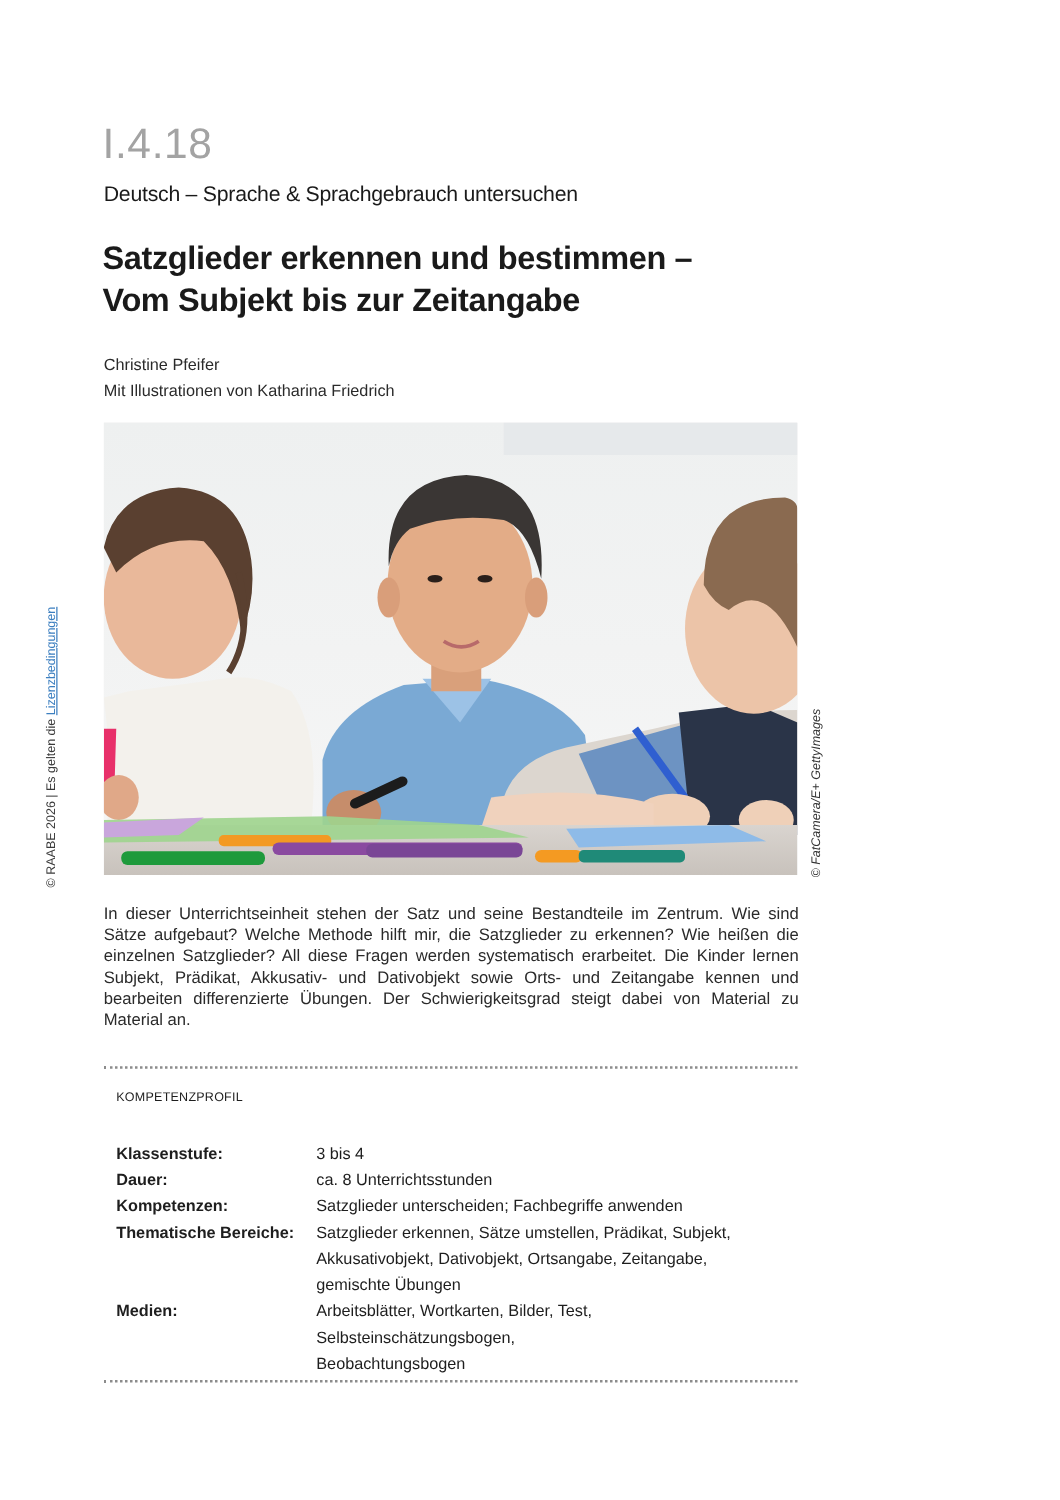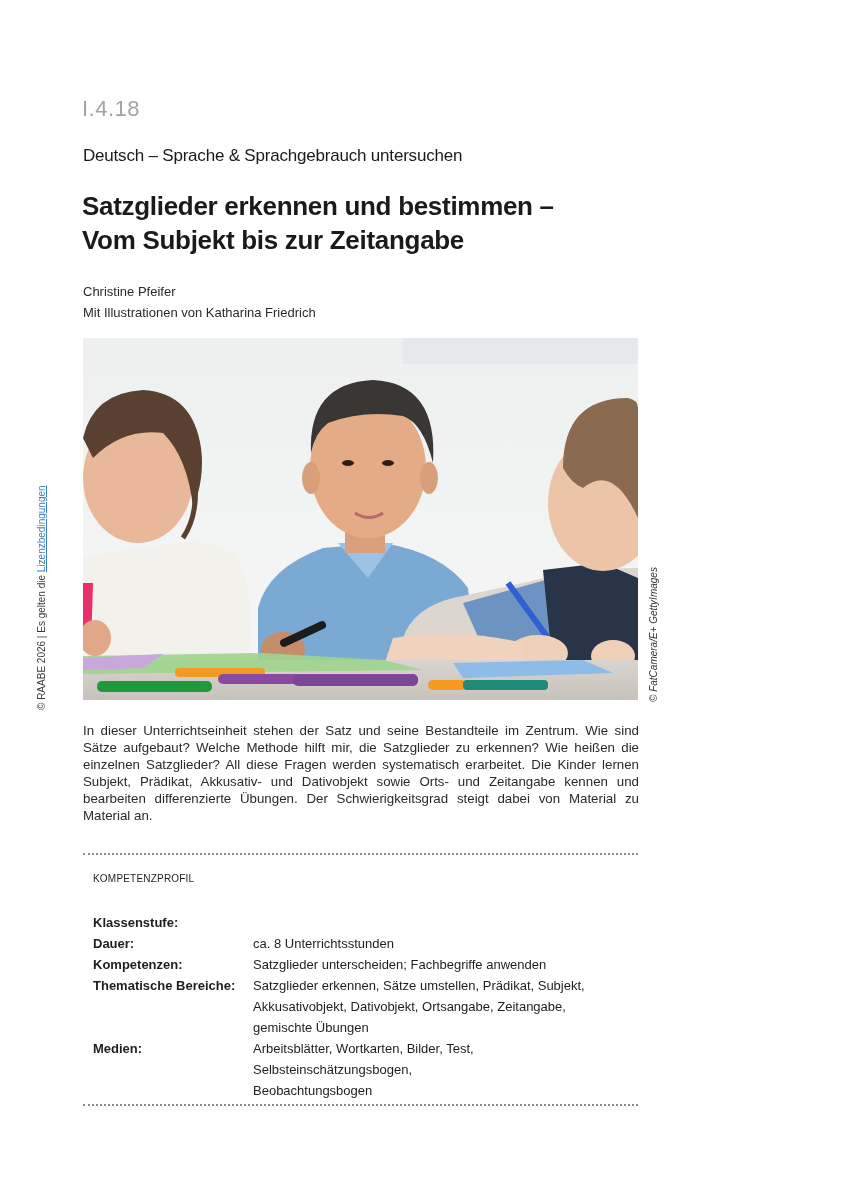--- a/index.html
+++ b/index.html
@@ -2,21 +2,21 @@
 <html><head>
   <meta charset="utf-8">
   <style>
     html, body { margin: 0; padding: 0; background: #ffffff; }
     body {
       width: 848px; height: 1200px; position: relative; overflow: hidden;
       font-family: "Liberation Sans", "DejaVu Sans", sans-serif; color: #1c1c1c;
     }
     .series-code {
       position: absolute; left: 82px; top: 96px;
-      font-size: 22px; color: #a3a3a3; letter-spacing: 0.5px; font-weight: 400;
+      font-size: 34px; color: #a3a3a3; letter-spacing: 0.5px; font-weight: 400;
     }
     .subject-line {
       position: absolute; left: 83px; top: 146px;
       font-size: 17px; color: #1a1a1a; letter-spacing: -0.2px;
     }
     .main-title {
       position: absolute; left: 82px; top: 189px; margin: 0;
       font-size: 26px; line-height: 34px; font-weight: 700; color: #1a1a1a; letter-spacing: -0.3px;
     }
     .author {
@@ -140,20 +140,23 @@
 
 <p class="intro">In dieser Unterrichtseinheit stehen der Satz und seine Bestandteile im Zentrum. Wie sind Sätze aufgebaut? Welche Methode hilft mir, die Satzglieder zu erkennen? Wie heißen die einzelnen Satzglieder? All diese Fragen werden systematisch erarbeitet. Die Kinder lernen Subjekt, Prädikat, Akkusativ- und Dativobjekt sowie Orts- und Zeitangabe kennen und bearbeiten differenzierte Übungen. Der Schwierigkeitsgrad steigt dabei von Material zu Material an.</p>
 
 <div class="dotline" style="top:853px;"></div>
 
 <div class="profile">
   <div class="profile-heading">KOMPETENZPROFIL</div>
 
   <div class="profile-row">
     <div class="profile-label">Klassenstufe:</div>
+    <div class="profile-value">
+      <div>3 bis 4</div>
+    </div>
   </div>
 
   <div class="profile-row">
     <div class="profile-label">Dauer:</div>
     <div class="profile-value">
       <div>ca. 8 Unterrichtsstunden</div>
     </div>
   </div>
 
   <div class="profile-row">

